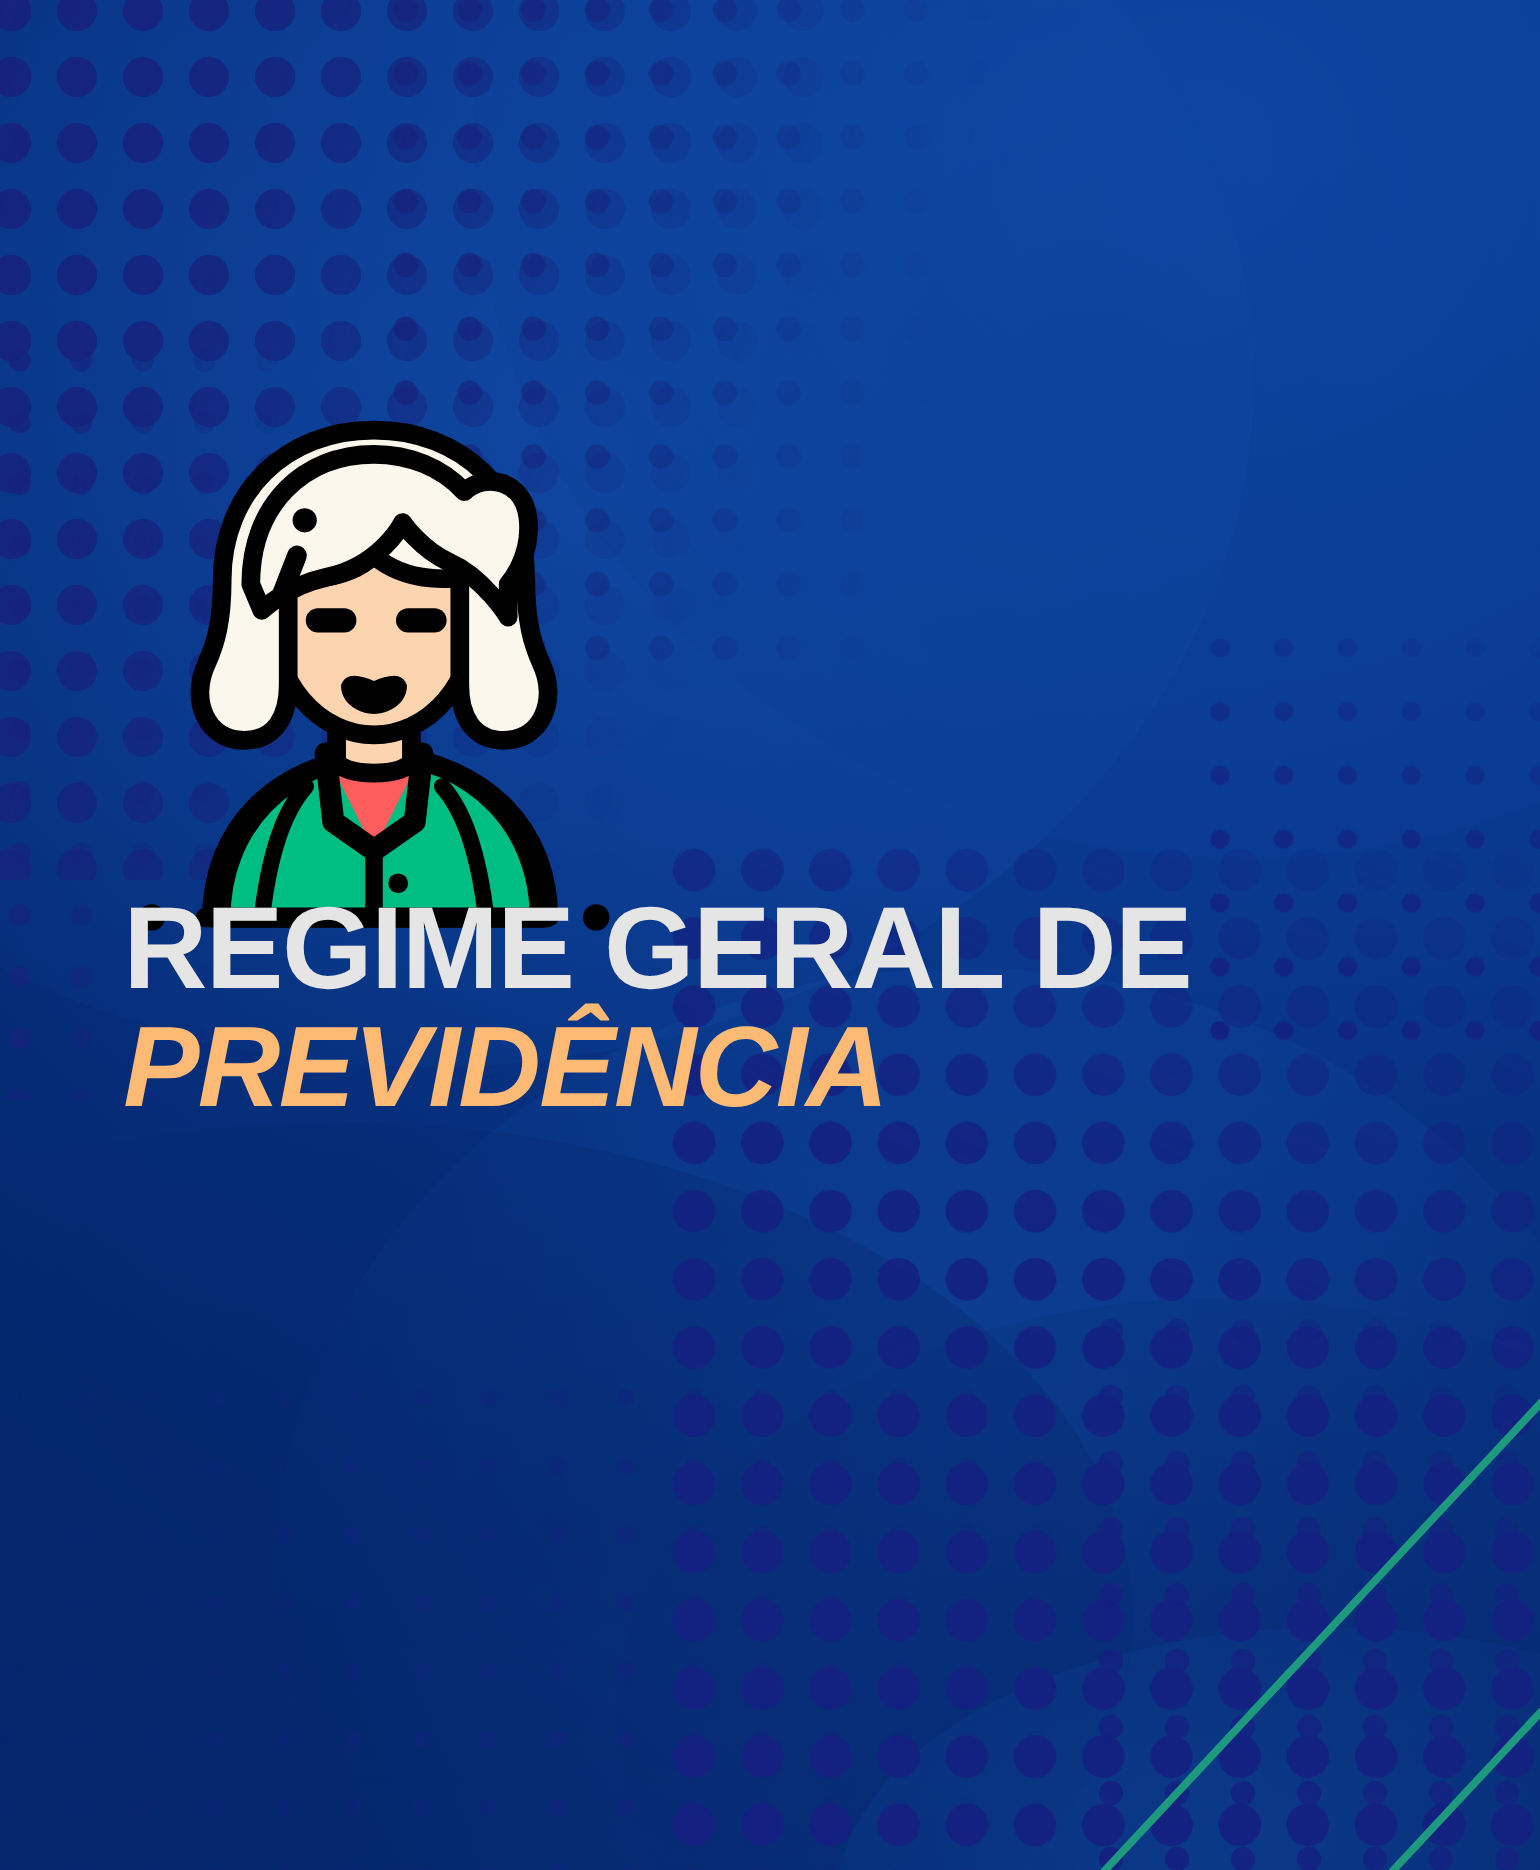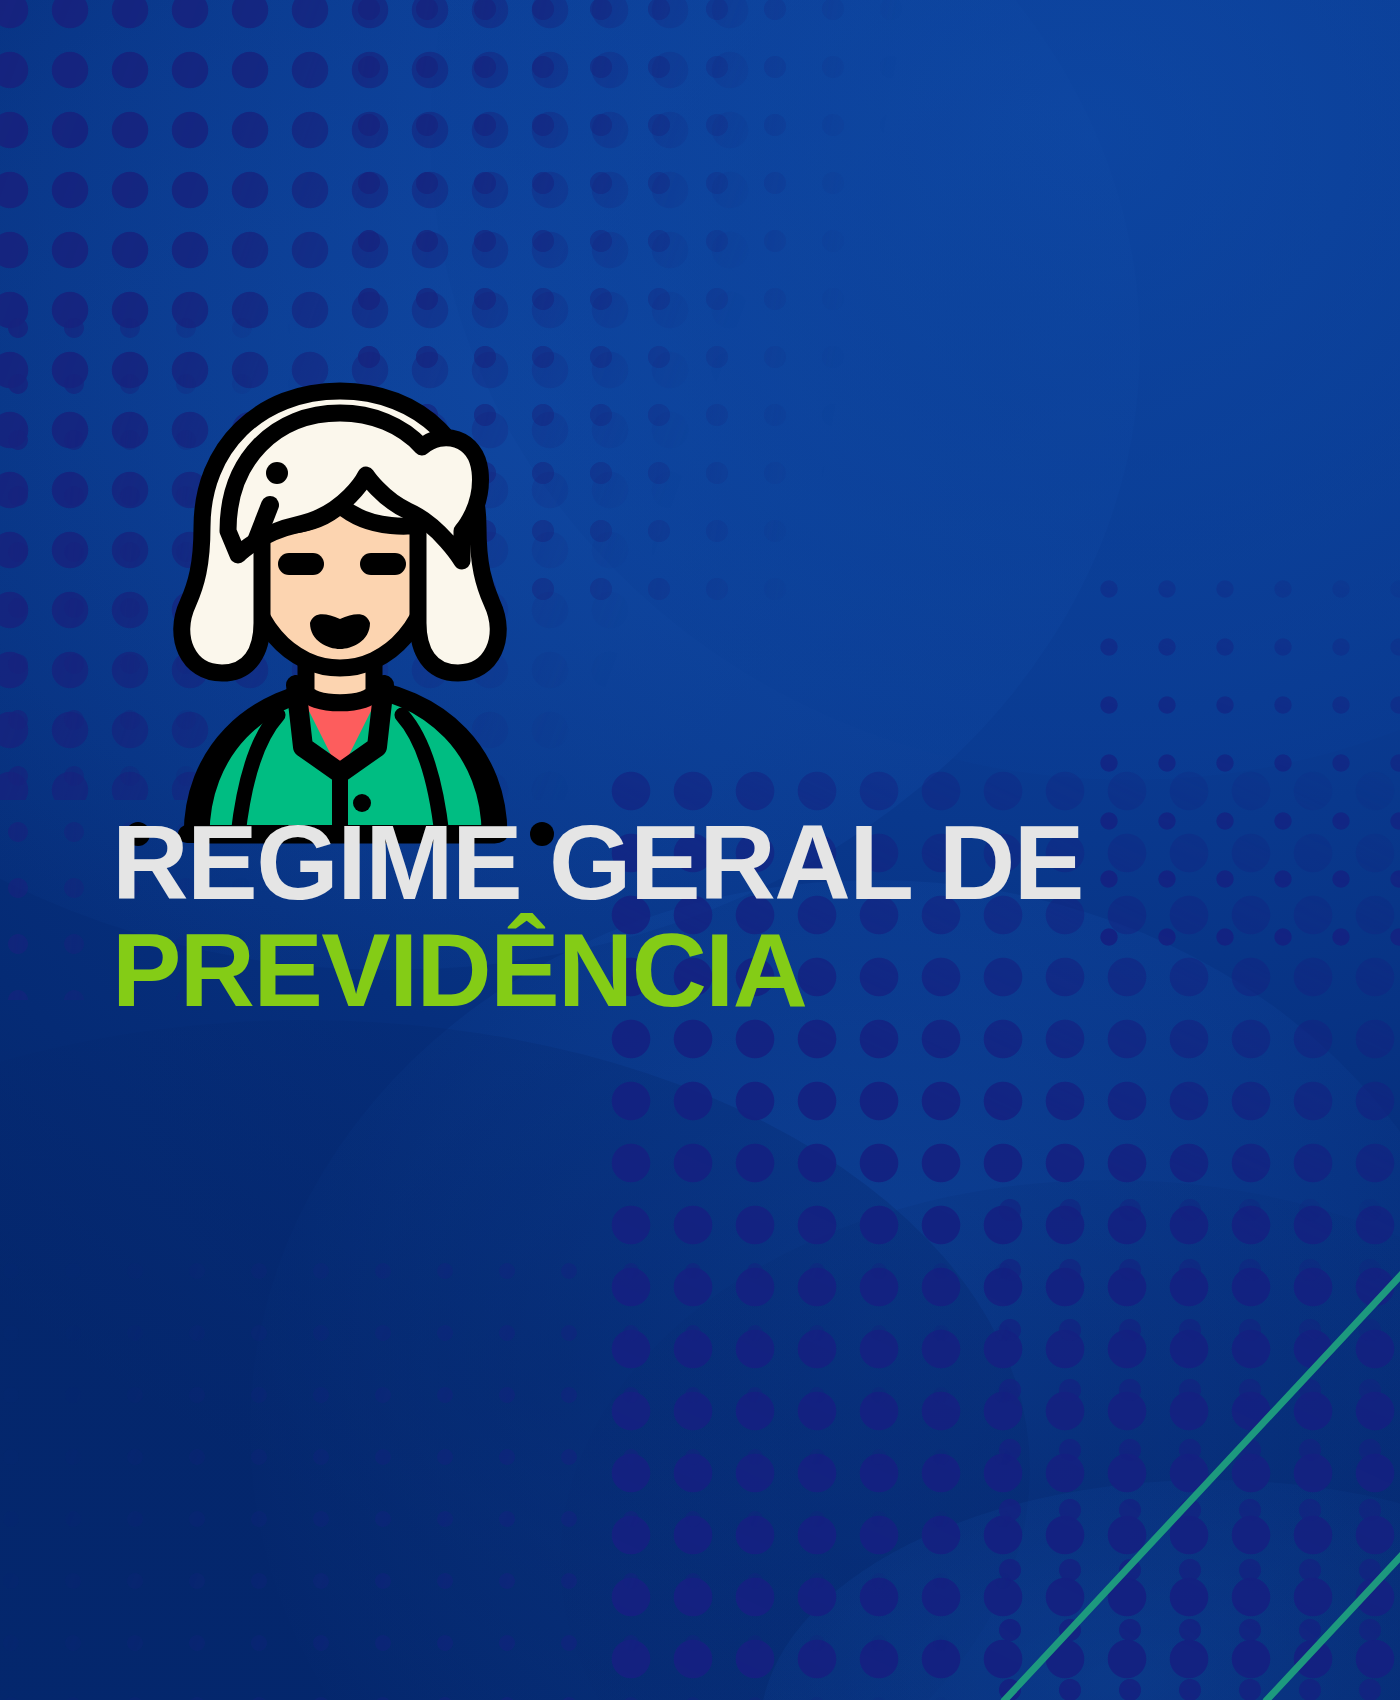--- a/index.html
+++ b/index.html
@@ -124,21 +124,21 @@
     margin:0;
     font-family:"Liberation Sans", sans-serif;
     font-weight:bold;
     font-size:104px;
     line-height:1.03;
     letter-spacing:-1.5px;
     text-transform:uppercase;
     white-space:nowrap;
   }
   .hl-white{ color:#e5e5e5; font-size:106px; }
-  .hl-yellow{ color:#84cc16; font-size:104px; }
+  .hl-yellow{ color:#fdba74; font-size:104px;font-style:italic; }
   .hl-yellow.l3{ margin-top:8px; }
 </style>
 </head>
 <body>
 
 <div id="poster">
 
   <div class="bg-base"></div>
 
   <div class="swirl swirl-a"></div>

